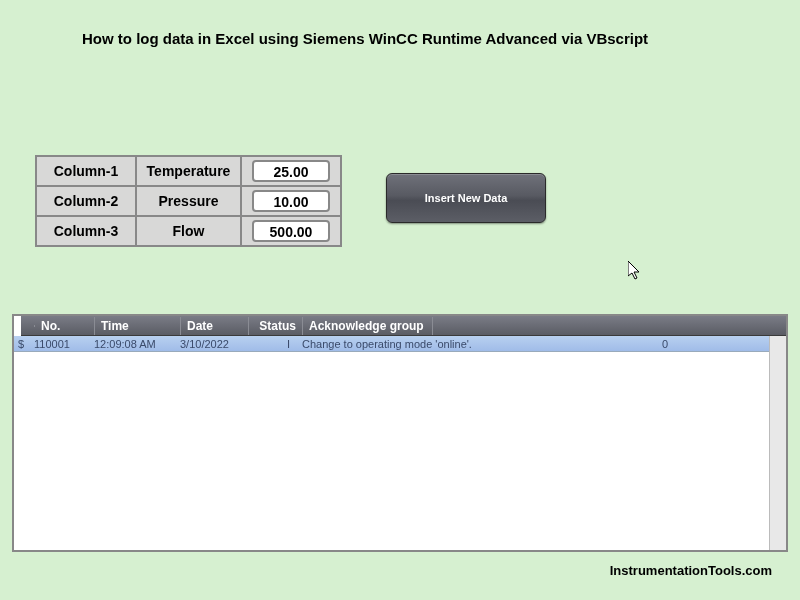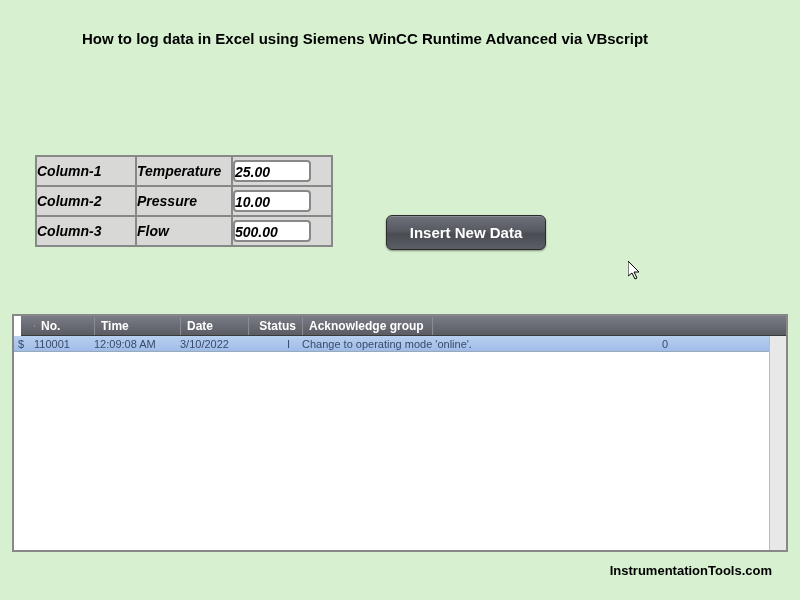--- a/index.html
+++ b/index.html
@@ -23,58 +23,56 @@
   }
   .data-table {
     position: absolute;
     top: 155px;
     left: 35px;
     border-collapse: collapse;
   }
   .data-table td {
     border: 2px solid #888;
     background: #d8d8d7;
-    text-align: left;
+    text-align: center;
     font-weight: bold;
     font-size: 14px;
     color: #000;
     padding: 0;
-    font-style: italic;
   }
   .data-table td.c1 { width: 100px; height: 30px; }
-  .data-table td.c2 { width: 96px; height: 30px; }
+  .data-table td.c2 { width: 105px; height: 30px; }
   .data-table td.c3 { width: 100px; height: 30px; background:#d8d8d7; }
   .val-box {
     display: inline-block;
     width: 78px;
     height: 22px;
     line-height: 20px;
     background: #fff;
     border: 2px solid #888;
     border-radius: 4px;
     font-weight: bold;
     font-size: 14px;
     color: #000;
   }
   .insert-btn {
     position: absolute;
     top: 173px;
     left: 386px;
     width: 160px;
-    height: 35px;
+    height: 50px;
     border: 1px solid #2a2a2a;
     border-radius: 6px;
     background: linear-gradient(to bottom, #6f717a 0%, #585a62 45%, #4a4c54 55%, #5c5e66 100%);
     color: #fff;
     font-weight: bold;
-    font-size: 15px;
+    font-size: 11px;
     font-family: Tahoma, Verdana, sans-serif;
     cursor: pointer;
     box-shadow: inset 0 1px 0 rgba(255,255,255,0.2), 0 1px 2px rgba(0,0,0,0.4);
-    margin-top: 42px;
   }
   .cursor {
     position: absolute;
     top: 261px;
     left: 628px;
     pointer-events: none;
   }
   .msg-panel {
     position: absolute;
     top: 314px;

